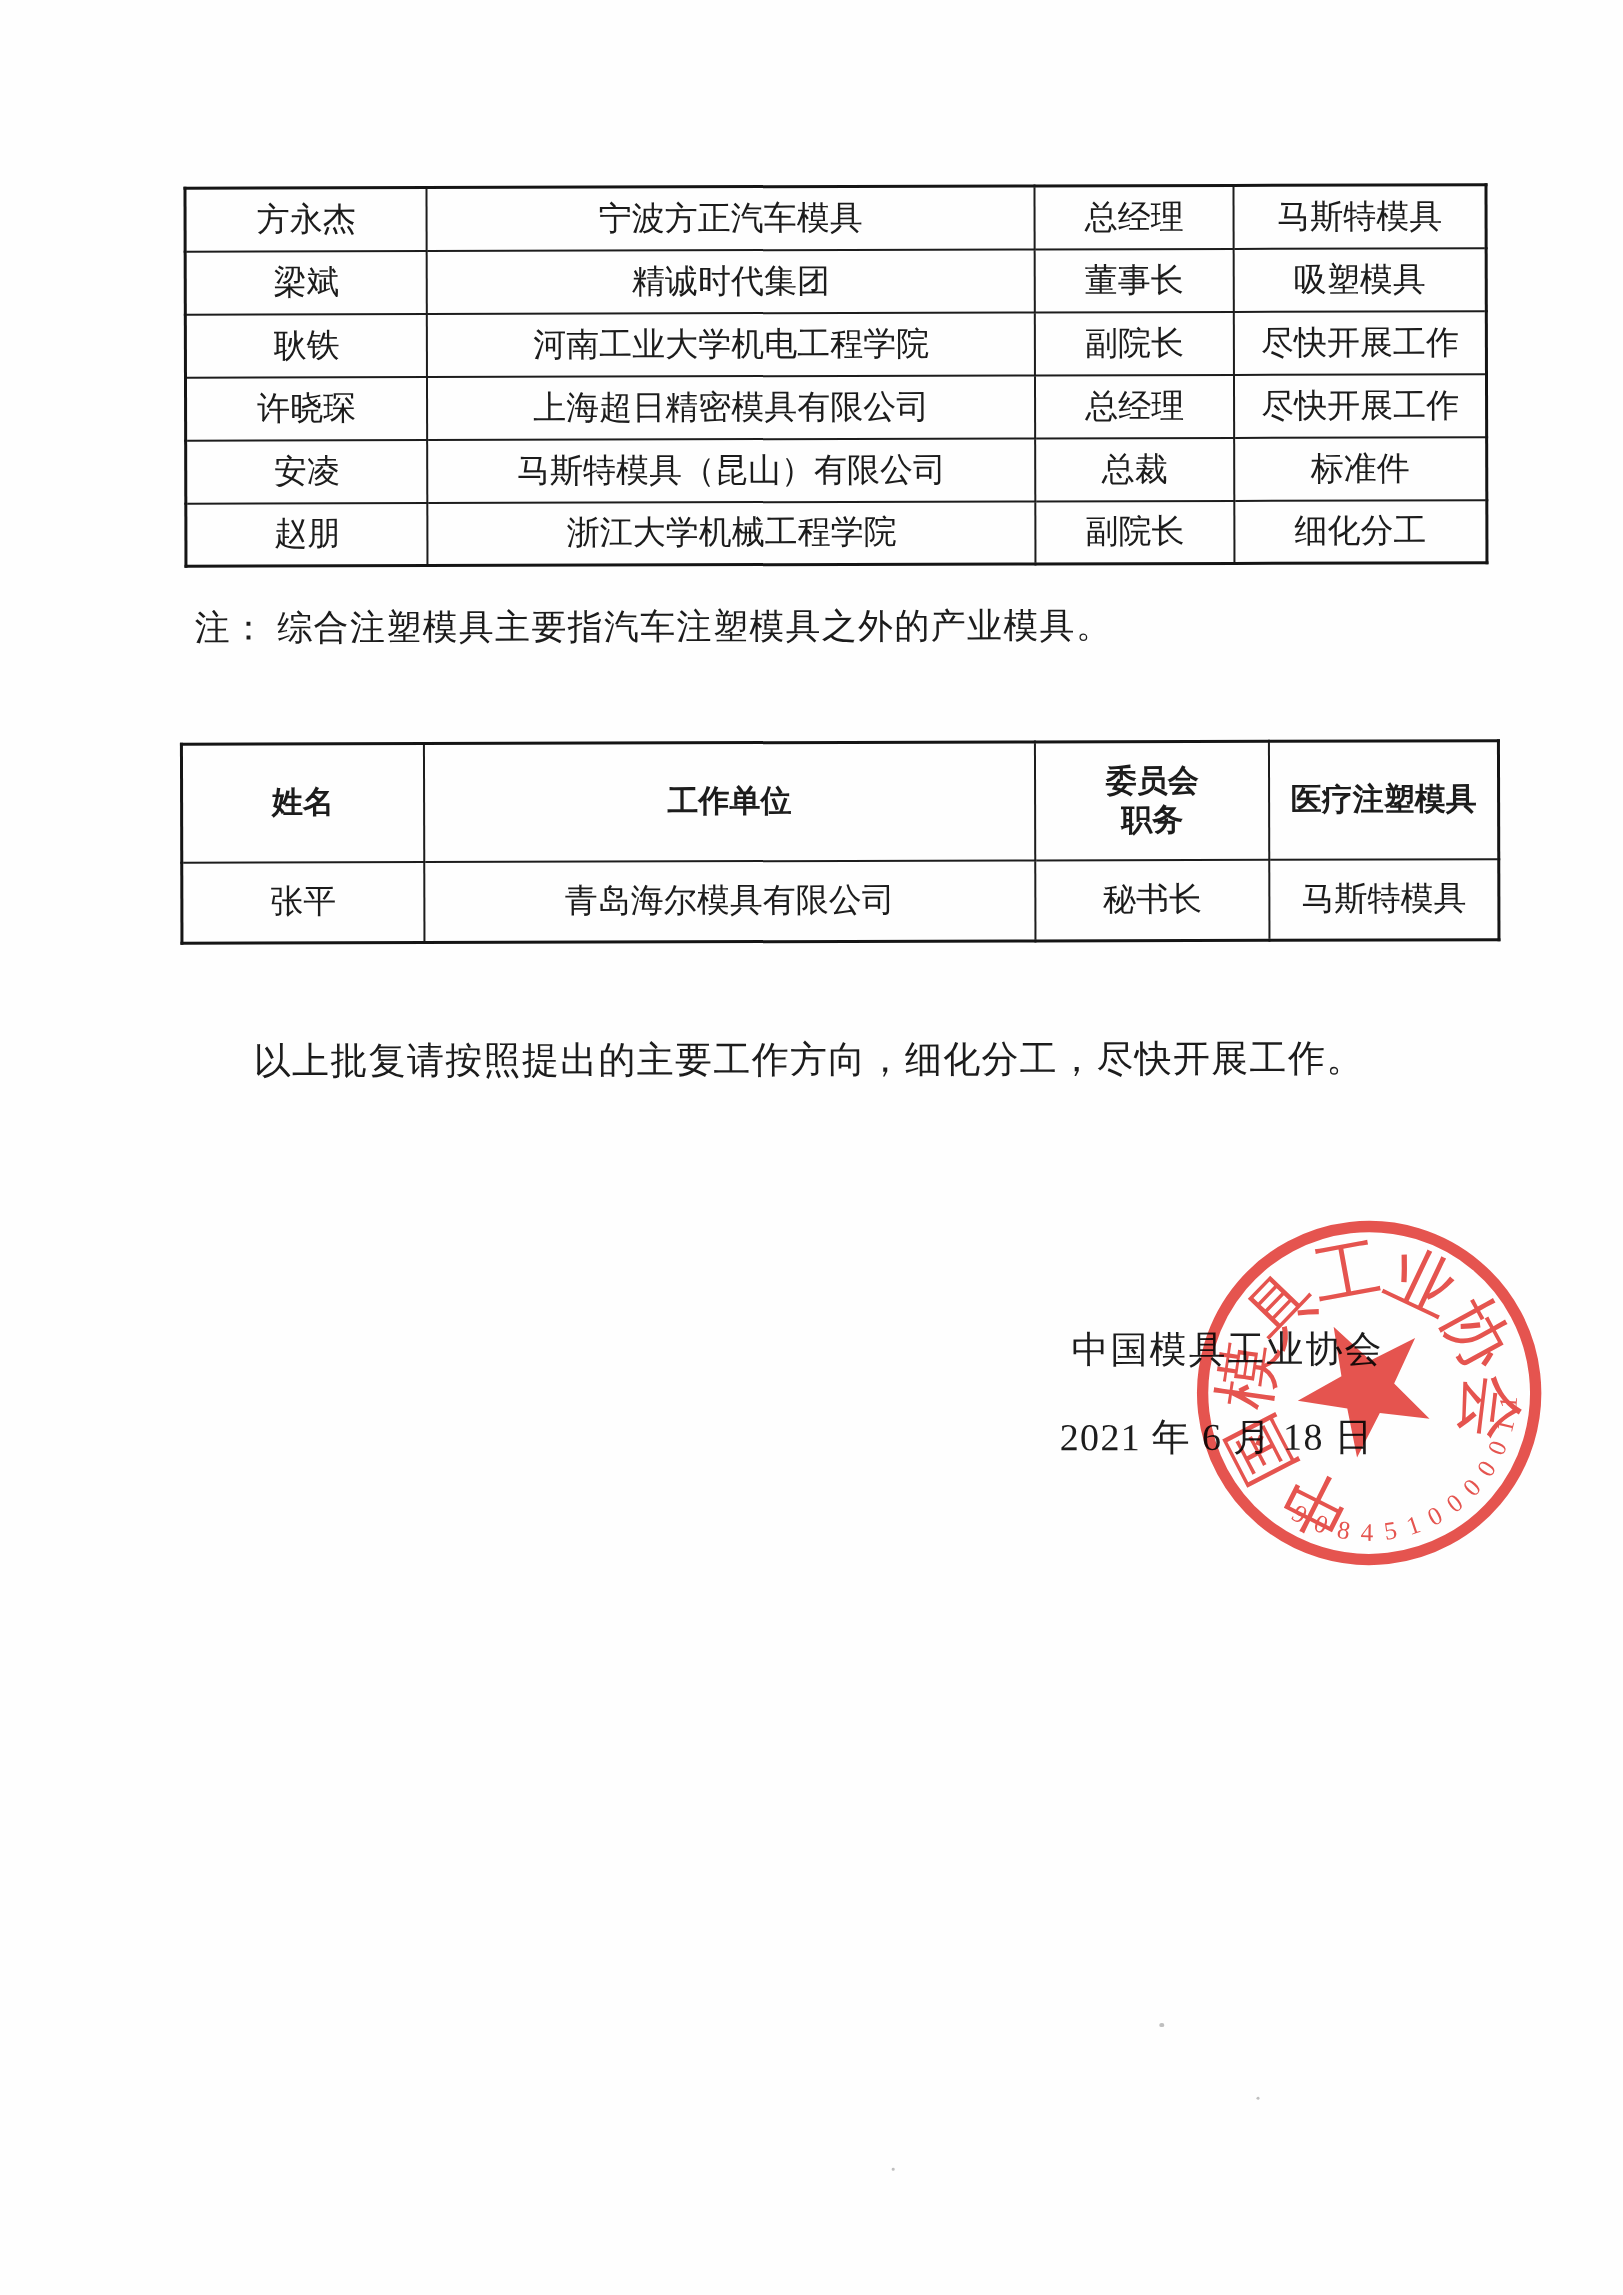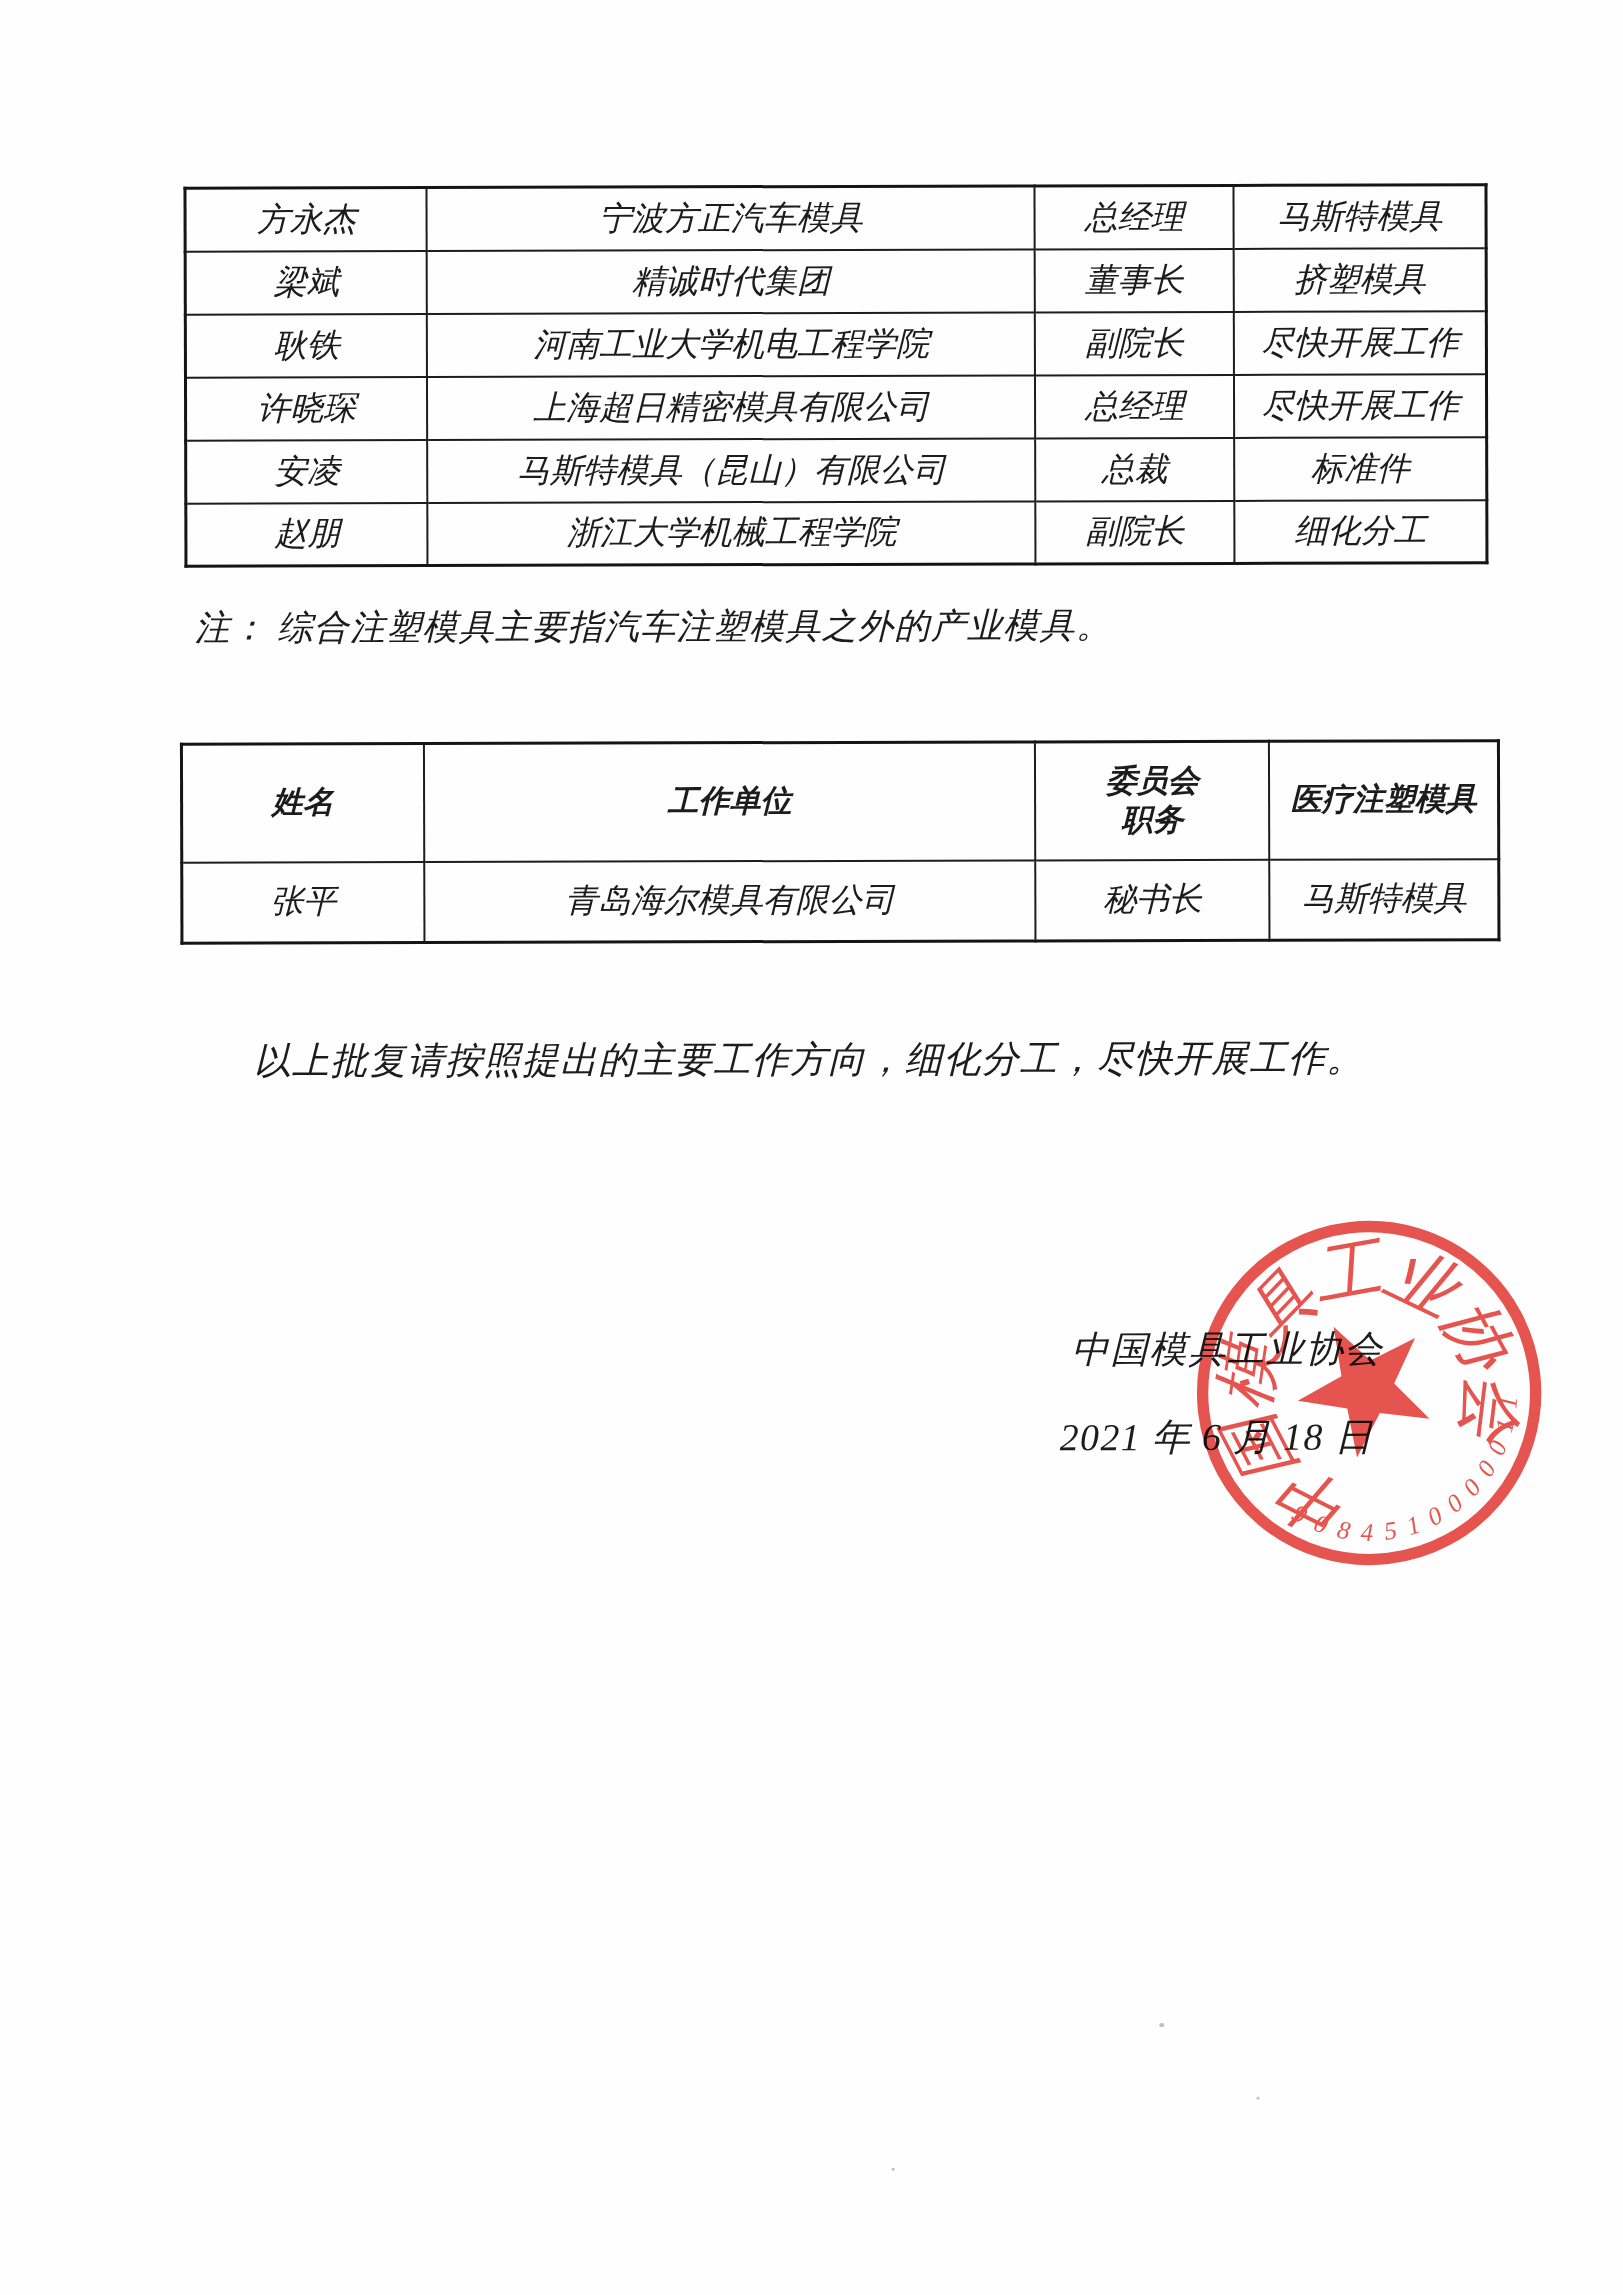--- a/index.html
+++ b/index.html
@@ -3,21 +3,20 @@
 <meta charset="utf-8">
 <style>
   html,body{margin:0;padding:0;background:#9a9a9a;}
   .page{
     position:relative;
     width:1623px;height:2295px;
     background:#fefefe;
     overflow:hidden;
     font-family:"Liberation Serif","DejaVu Serif",serif;
     color:#1c1c1c;
-    font-style:italic;
   }
   .content{position:absolute;inset:0;transform:rotate(-0.15deg);}
 
   
   table{border-collapse:collapse;table-layout:fixed;position:absolute;}
   td,th{
     border:2px solid #1d1d1d;
     text-align:center;vertical-align:middle;
     font-size:33px;font-weight:normal;
     padding:0 3.9px;
@@ -83,21 +82,21 @@
         <tr>
           <td>方永杰</td>
           <td>宁波方正汽车模具</td>
           <td>总经理</td>
           <td>马斯特模具</td>
         </tr>
         <tr>
           <td>梁斌</td>
           <td>精诚时代集团</td>
           <td>董事长</td>
-          <td>挤塑模具</td>
+          <td>吸塑模具</td>
         </tr>
         <tr>
           <td>耿铁</td>
           <td>河南工业大学机电工程学院</td>
           <td>副院长</td>
           <td>尽快开展工作</td>
         </tr>
         <tr>
           <td>许晓琛</td>
           <td>上海超日精密模具有限公司</td>

